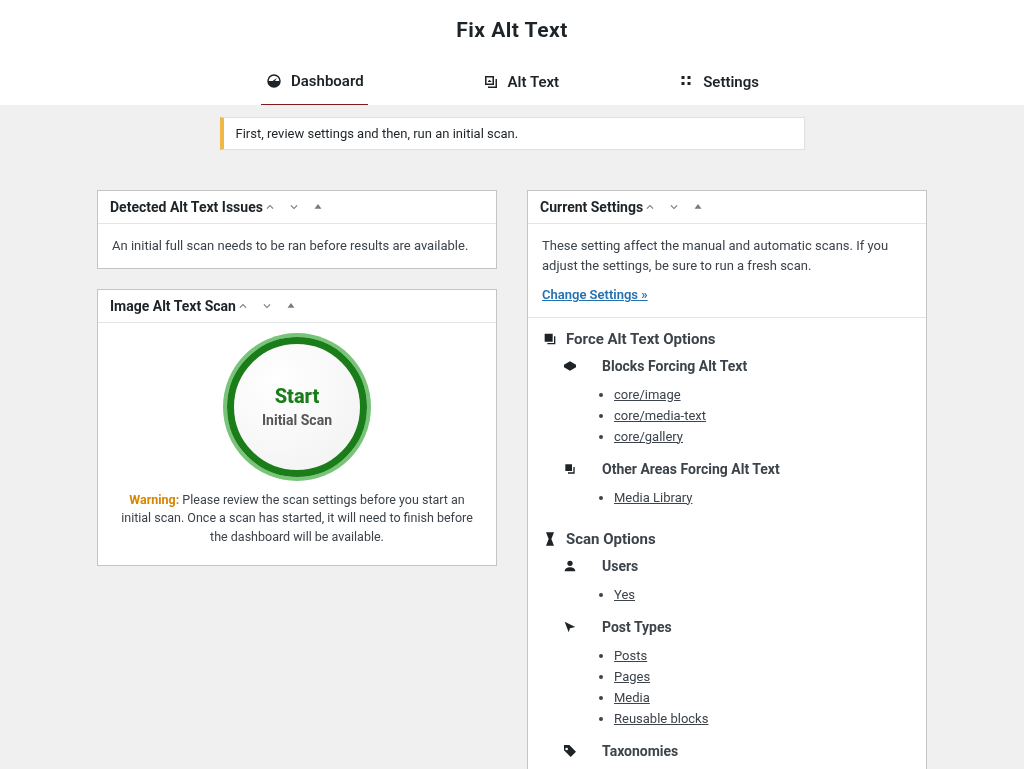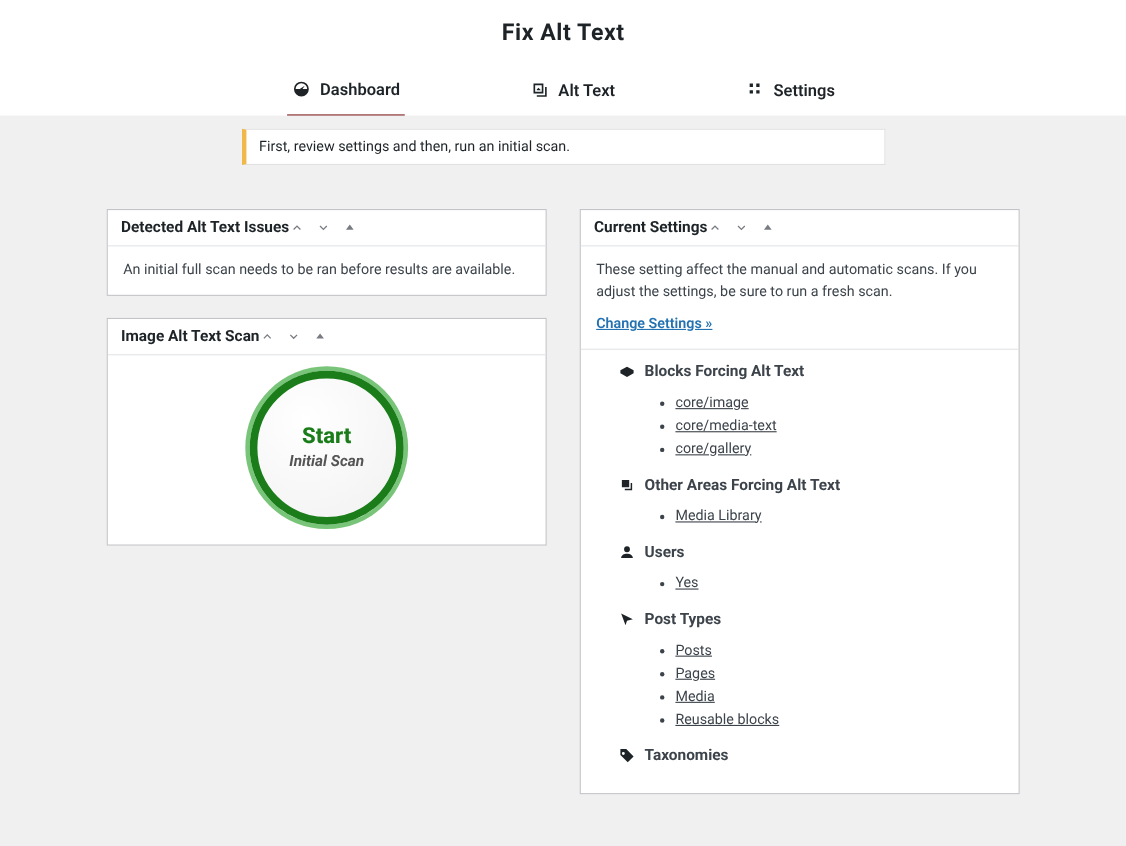--- a/index.html
+++ b/index.html
@@ -17,27 +17,27 @@
   .postbox { background: #fff; border: 1px solid #c3c4c7; }
   .postbox-header { display: flex; align-items: center; justify-content: flex-start; padding: 8px 12px; border-bottom: 1px solid #e2e4e7; }
   .postbox-header h2 { font-size: 14px; font-weight: 700; }
   .pb-actions { display: flex; gap: 10px; }
   .chev, .tri { width: 14px; height: 14px; cursor: pointer; fill: #787c82; }
   .inside { padding: 12px 14px; font-size: 13px; color: #3c434a; }
   .inside p { line-height: 1.5; }
   .scan { text-align: center; padding: 14px 20px 18px; }
   .startbtn { width: 140px; height: 140px; border-radius: 50%; border: 7px solid #1a7d1a; background: radial-gradient(circle at 35% 30%, #fff, #f1f1f1); display: inline-flex; flex-direction: column; align-items: center; justify-content: center; cursor: pointer; box-shadow: 0 0 0 4px #78c478; }
   .startbtn .s1 { font-size: 20px; font-weight: 800; color: #1a7d1a; line-height: 1; }
-  .startbtn .s2 { font-size: 14px; font-weight: 700; color: #555; margin-top: 6px; font-style: italic; }
+  .startbtn .s2 { font-size: 14px; font-weight: 700; color: #555; margin-top: 6px; }
   .warn { margin-top: 14px; font-size: 12.5px; line-height: 1.5; }
   .warnlbl { color: #d98500; font-weight: 700; }
   .link { color: #2271b1; text-decoration: underline; font-size: 13px; cursor: pointer; font-weight: 600; }
   hr.sep { border: none; border-top: 1px solid #e2e4e7; margin: 12px -14px; }
   .sh { display: flex; align-items: center; gap: 8px; font-size: 15px; font-weight: 700; margin: 4px 0 10px; }
-  .ssh { display: flex; align-items: center; gap: 8px; font-size: 14px; font-weight: 700; margin: 10px 0 6px 20px; }
+  .ssh { display: flex; align-items: center; gap: 24px; font-size: 14px; font-weight: 700; margin: 10px 0 6px 20px; }
   .sicon { width: 16px; height: 16px; fill: #1d2327; }
   ul.bul { list-style: disc; margin-left: 72px; padding: 4px 0 4px 0; text-decoration: underline; }
   ul.bul li { font-size: 13px; padding: 3px 0; color: #3c434a; }
 </style>
 </head>
 <body>
 
 <div class="header">
   <h1 class="page-title">Fix Alt Text</h1>
   <div class="tabs">
@@ -102,20 +102,23 @@
           <svg class="tri" viewBox="0 0 24 24">
               <path d="M6 15l6-8 6 8z"></path>
             </svg>
         </div>
       </div>
       <div class="inside scan">
         <div class="startbtn">
           <span class="s1">Start</span>
           <span class="s2">Initial Scan</span>
         </div>
+        <p class="warn">
+          <span class="warnlbl">Warning:</span><span> Please review the scan settings before you start an initial scan. Once a scan has started, it will need to finish before the dashboard will be available.</span>
+        </p>
       </div>
     </div>
 
   </div>
 
   <div class="col">
 
     <div class="postbox">
       <div class="postbox-header">
         <h2>Current Settings</h2>
@@ -129,20 +132,26 @@
           <svg class="tri" viewBox="0 0 24 24">
               <path d="M6 15l6-8 6 8z"></path>
             </svg>
         </div>
       </div>
       <div class="inside">
         <p>These setting affect the manual and automatic scans. If you adjust the settings, be sure to run a fresh scan.</p>
         <p style="margin-top:10px;"><a class="link">Change Settings »</a></p>
         <hr class="sep">
 
+        <div class="sh">
+          <svg class="sicon" viewBox="0 0 24 24">
+              <path d="M4 4h12v12H4zM8 20h12V8h-2v10H8v2z"></path>
+            </svg>
+          <span>Force Alt Text Options</span>
+        </div>
 
         <div class="ssh">
           <svg class="sicon" viewBox="0 0 24 24">
               <path d="M3 10l9-5 9 5v4l-9 5-9-5v-4z"></path>
             </svg>
           <span>Blocks Forcing Alt Text</span>
         </div>
         <ul class="bul">
           <li>core/image</li>
           <li>core/media-text</li>
@@ -152,20 +161,26 @@
         <div class="ssh">
           <svg class="sicon" viewBox="0 0 24 24">
               <path d="M5 5h10v10H5zM9 19h10V9h-2v8H9v2z"></path>
             </svg>
           <span>Other Areas Forcing Alt Text</span>
         </div>
         <ul class="bul">
           <li>Media Library</li>
         </ul>
 
+        <div class="sh" style="margin-top:18px;">
+          <svg class="sicon" viewBox="0 0 24 24">
+              <path d="M6 2h12l-4 10 4 10H6l4-10L6 2z"></path>
+            </svg>
+          <span>Scan Options</span>
+        </div>
 
         <div class="ssh">
           <svg class="sicon" viewBox="0 0 24 24">
               <path d="M12 12a4 4 0 100-8 4 4 0 000 8zm-8 8c0-4 4-6 8-6s8 2 8 6H4z"></path>
             </svg>
           <span>Users</span>
         </div>
         <ul class="bul">
           <li>Yes</li>
         </ul>

